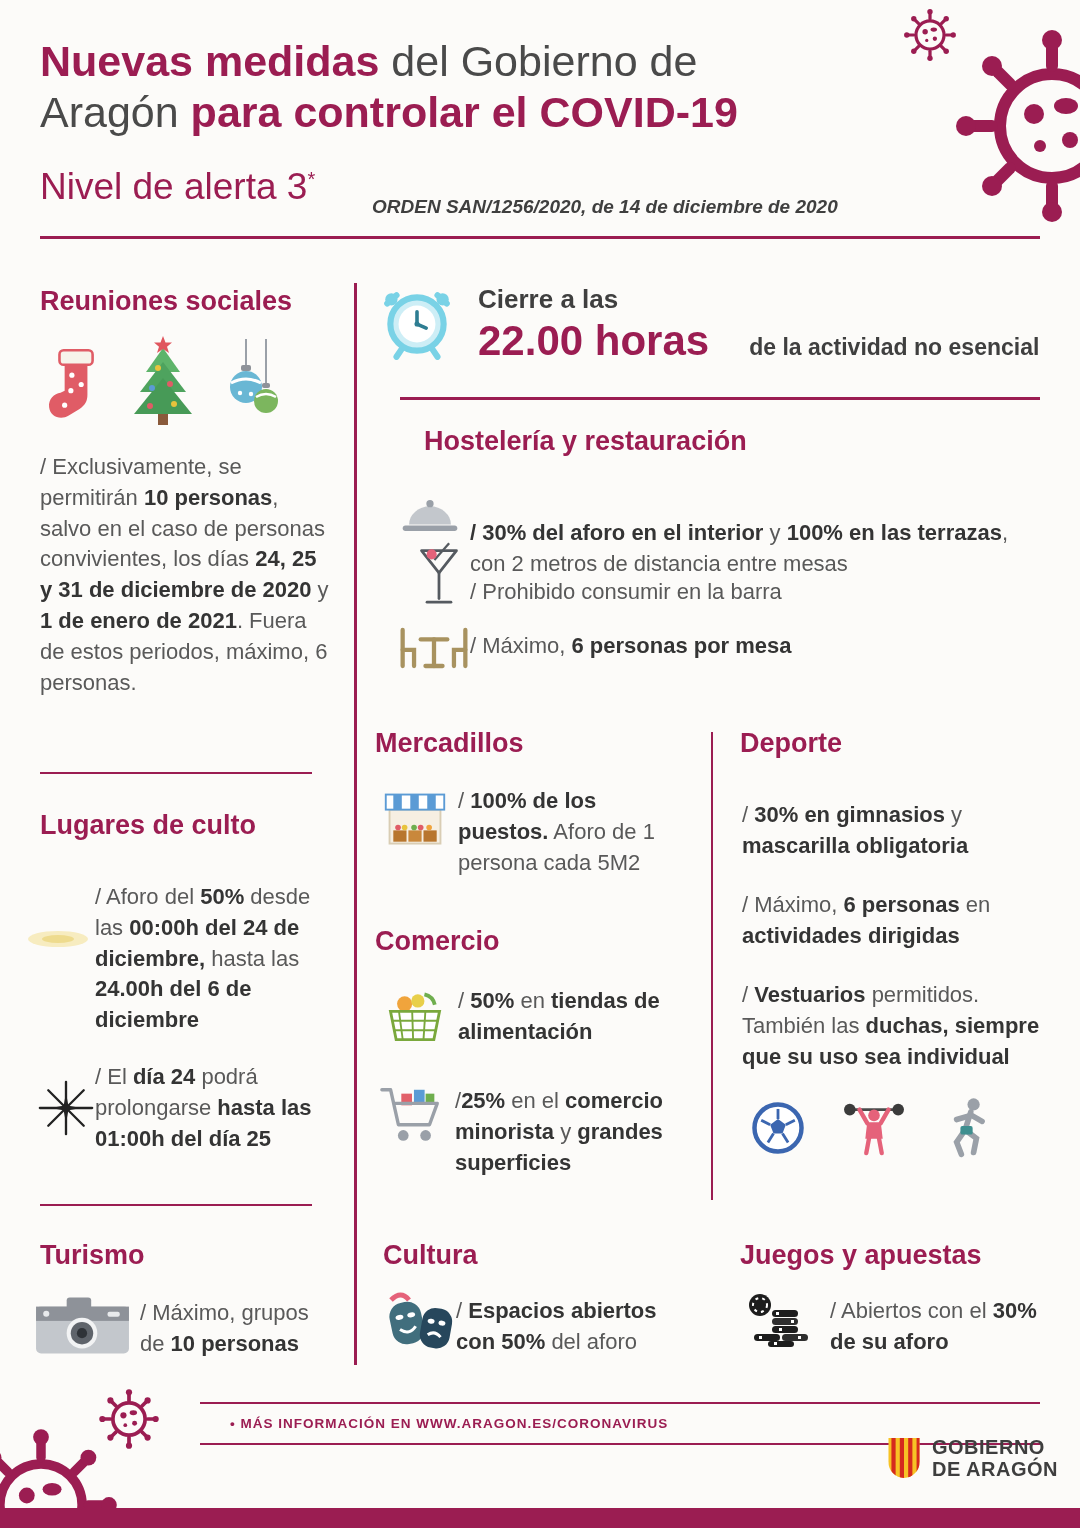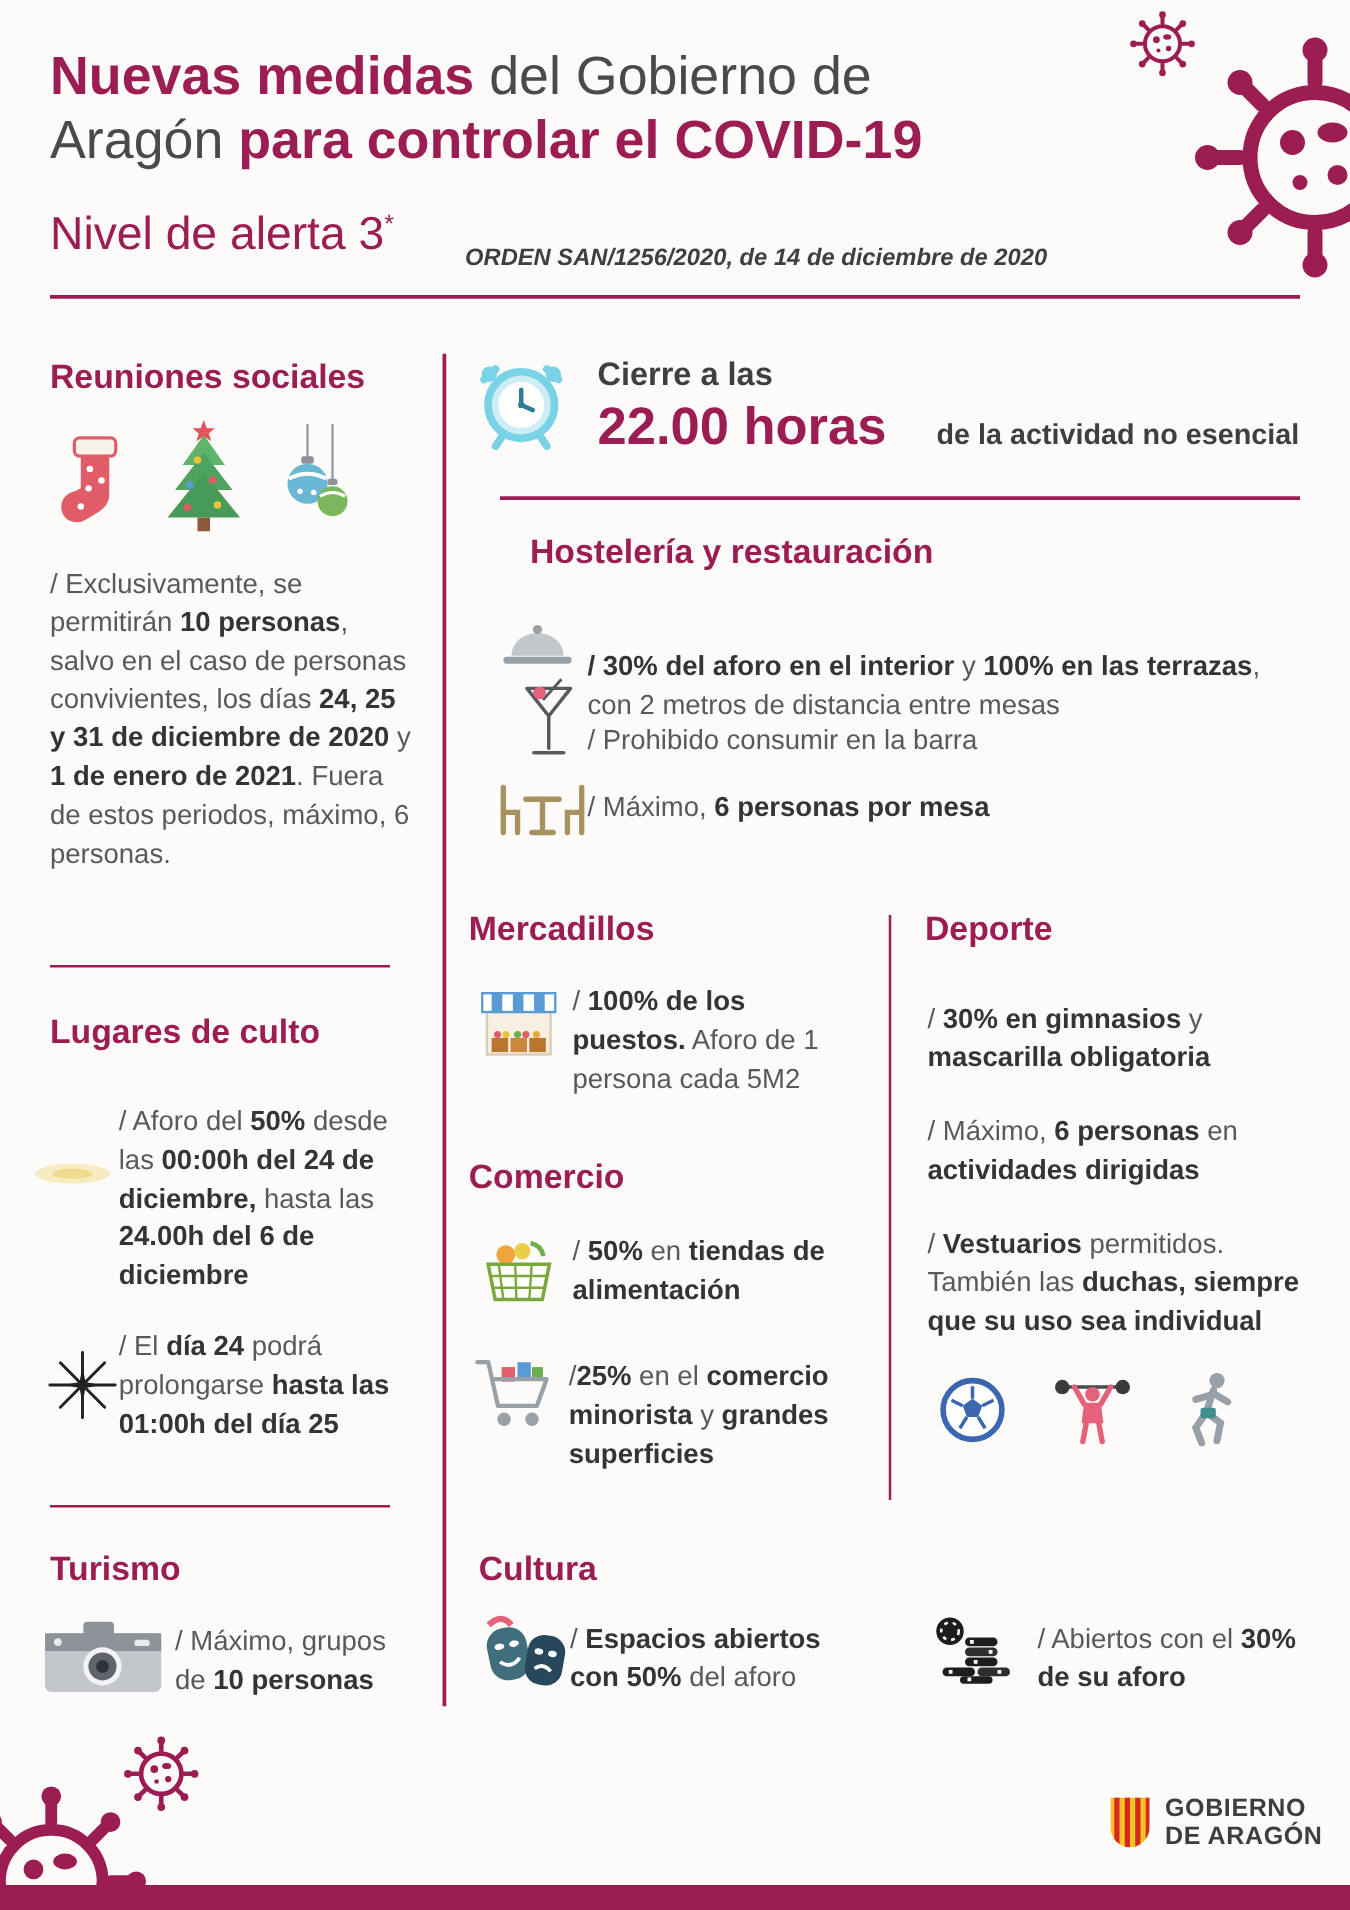--- a/index.html
+++ b/index.html
@@ -391,40 +391,42 @@
         <path d="M30 17 L24 36"></path>
           <path d="M30 20 L42 27"></path>
           <path d="M29 21 L15 25"></path>
         <path d="M24 36 L36 45 L33 60"></path>
           <path d="M24 36 L15 49 L20 62"></path>
       </g>
       <rect x="19" y="32" width="13" height="9" rx="2" fill="#3f8f8f"></rect>
     </svg>
   </div>
 
+  <h2 class="abs sec-title" id="sec-juegos-title">Juegos y apuestas</h2>
   <svg class="abs" id="juegos-icon" width="66" height="58" viewBox="0 0 66 58">
     <circle cx="14" cy="15" r="11" fill="#1d1d1d"></circle>
     <circle cx="14" cy="15" r="7" fill="none" stroke="#fff" stroke-width="2" stroke-dasharray="3 4"></circle>
     <rect x="26" y="20" width="26" height="7" rx="3.5" fill="#1d1d1d"></rect>
     <rect x="26" y="28" width="26" height="7" rx="3.5" fill="#2e2e2e"></rect>
     <rect x="26" y="36" width="26" height="7" rx="3.5" fill="#1d1d1d"></rect>
     <rect x="8" y="44" width="26" height="7" rx="3.5" fill="#1d1d1d"></rect>
     <rect x="36" y="44" width="26" height="7" rx="3.5" fill="#2e2e2e"></rect>
     <rect x="22" y="51" width="26" height="6" rx="3" fill="#1d1d1d"></rect>
     <g fill="#fff">
       <rect x="30" y="22" width="3" height="3"></rect>
         <rect x="45" y="30" width="3" height="3"></rect>
       <rect x="33" y="38" width="3" height="3"></rect>
         <rect x="13" y="46" width="3" height="3"></rect>
       <rect x="52" y="46" width="3" height="3"></rect>
         <rect x="28" y="52" width="3" height="3"></rect>
     </g>
   </svg>
   <p class="abs txt" id="juegos-item"><span>/ Abiertos con el </span><span class="b">30% de su aforo</span></p>
 
+  <div class="abs" id="footer-info"><span>•   MÁS INFORMACIÓN EN </span><span class="b">WWW.ARAGON.ES/CORONAVIRUS</span></div>
   <svg class="abs virus" id="virus-bottom-small" viewBox="0 0 100 100">
       <use href="#virus"></use>
     </svg>
   <svg class="abs virus" id="virus-bottom-big" viewBox="0 0 100 100">
       <use href="#virus"></use>
     </svg>
 
   <div class="abs" id="footer-logo">
     <svg width="36" height="44" viewBox="0 0 34 42">
       <g clip-path="url(#shieldclip)">

